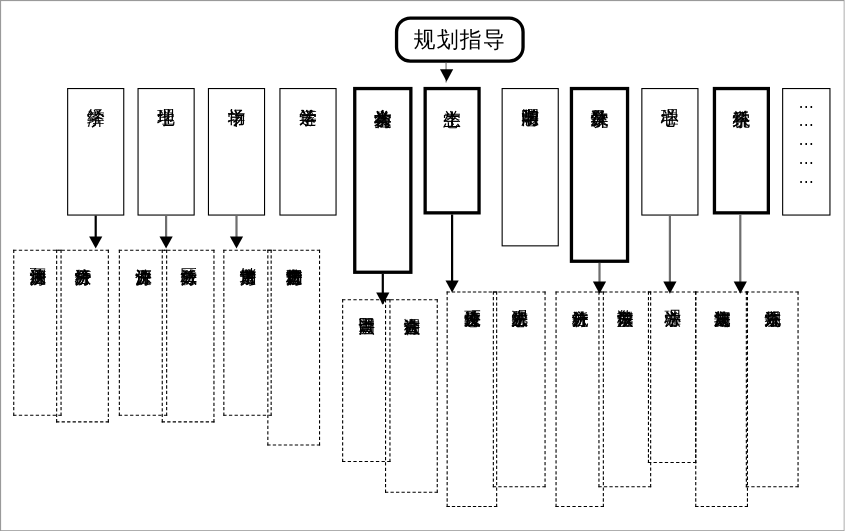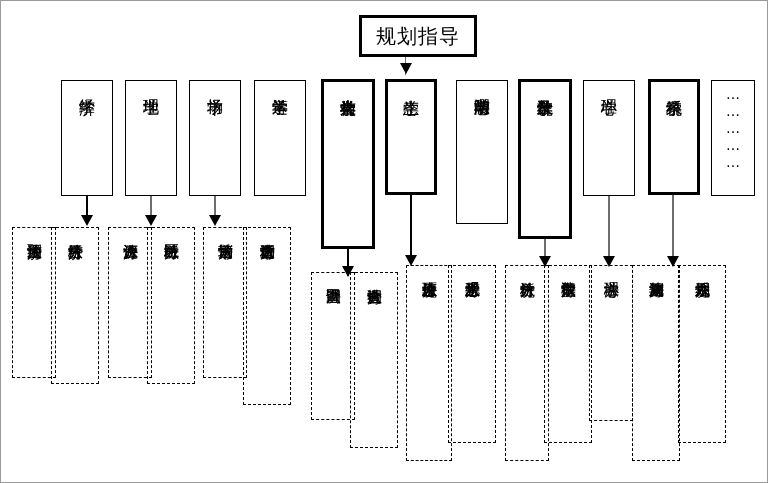--- a/index.html
+++ b/index.html
@@ -109,21 +109,21 @@
     background: #6e6e6e;
   }
 </style>
 </head>
 <body>
 
 <div id="canvas">
 
   <div id="frame"></div>
 
-  <div class="title-box" style="left:359px; top:15px; width:118px; height:42px;">
+  <div class="title-box" style="left:359px; top:15px; width:118px; height:42px;border-radius:14px;">
     <span>规划指导</span>
   </div>
 
   <div class="plainline" style="left:405px; top:57px; height:18px;"></div>
   <div class="arrow" style="left:400px; top:63px;"></div>
 
   <div class="disc-box" style="left:61px; top:80px; width:52px; height:116px;">
     <span class="vtext">经济学</span>
   </div>
 

